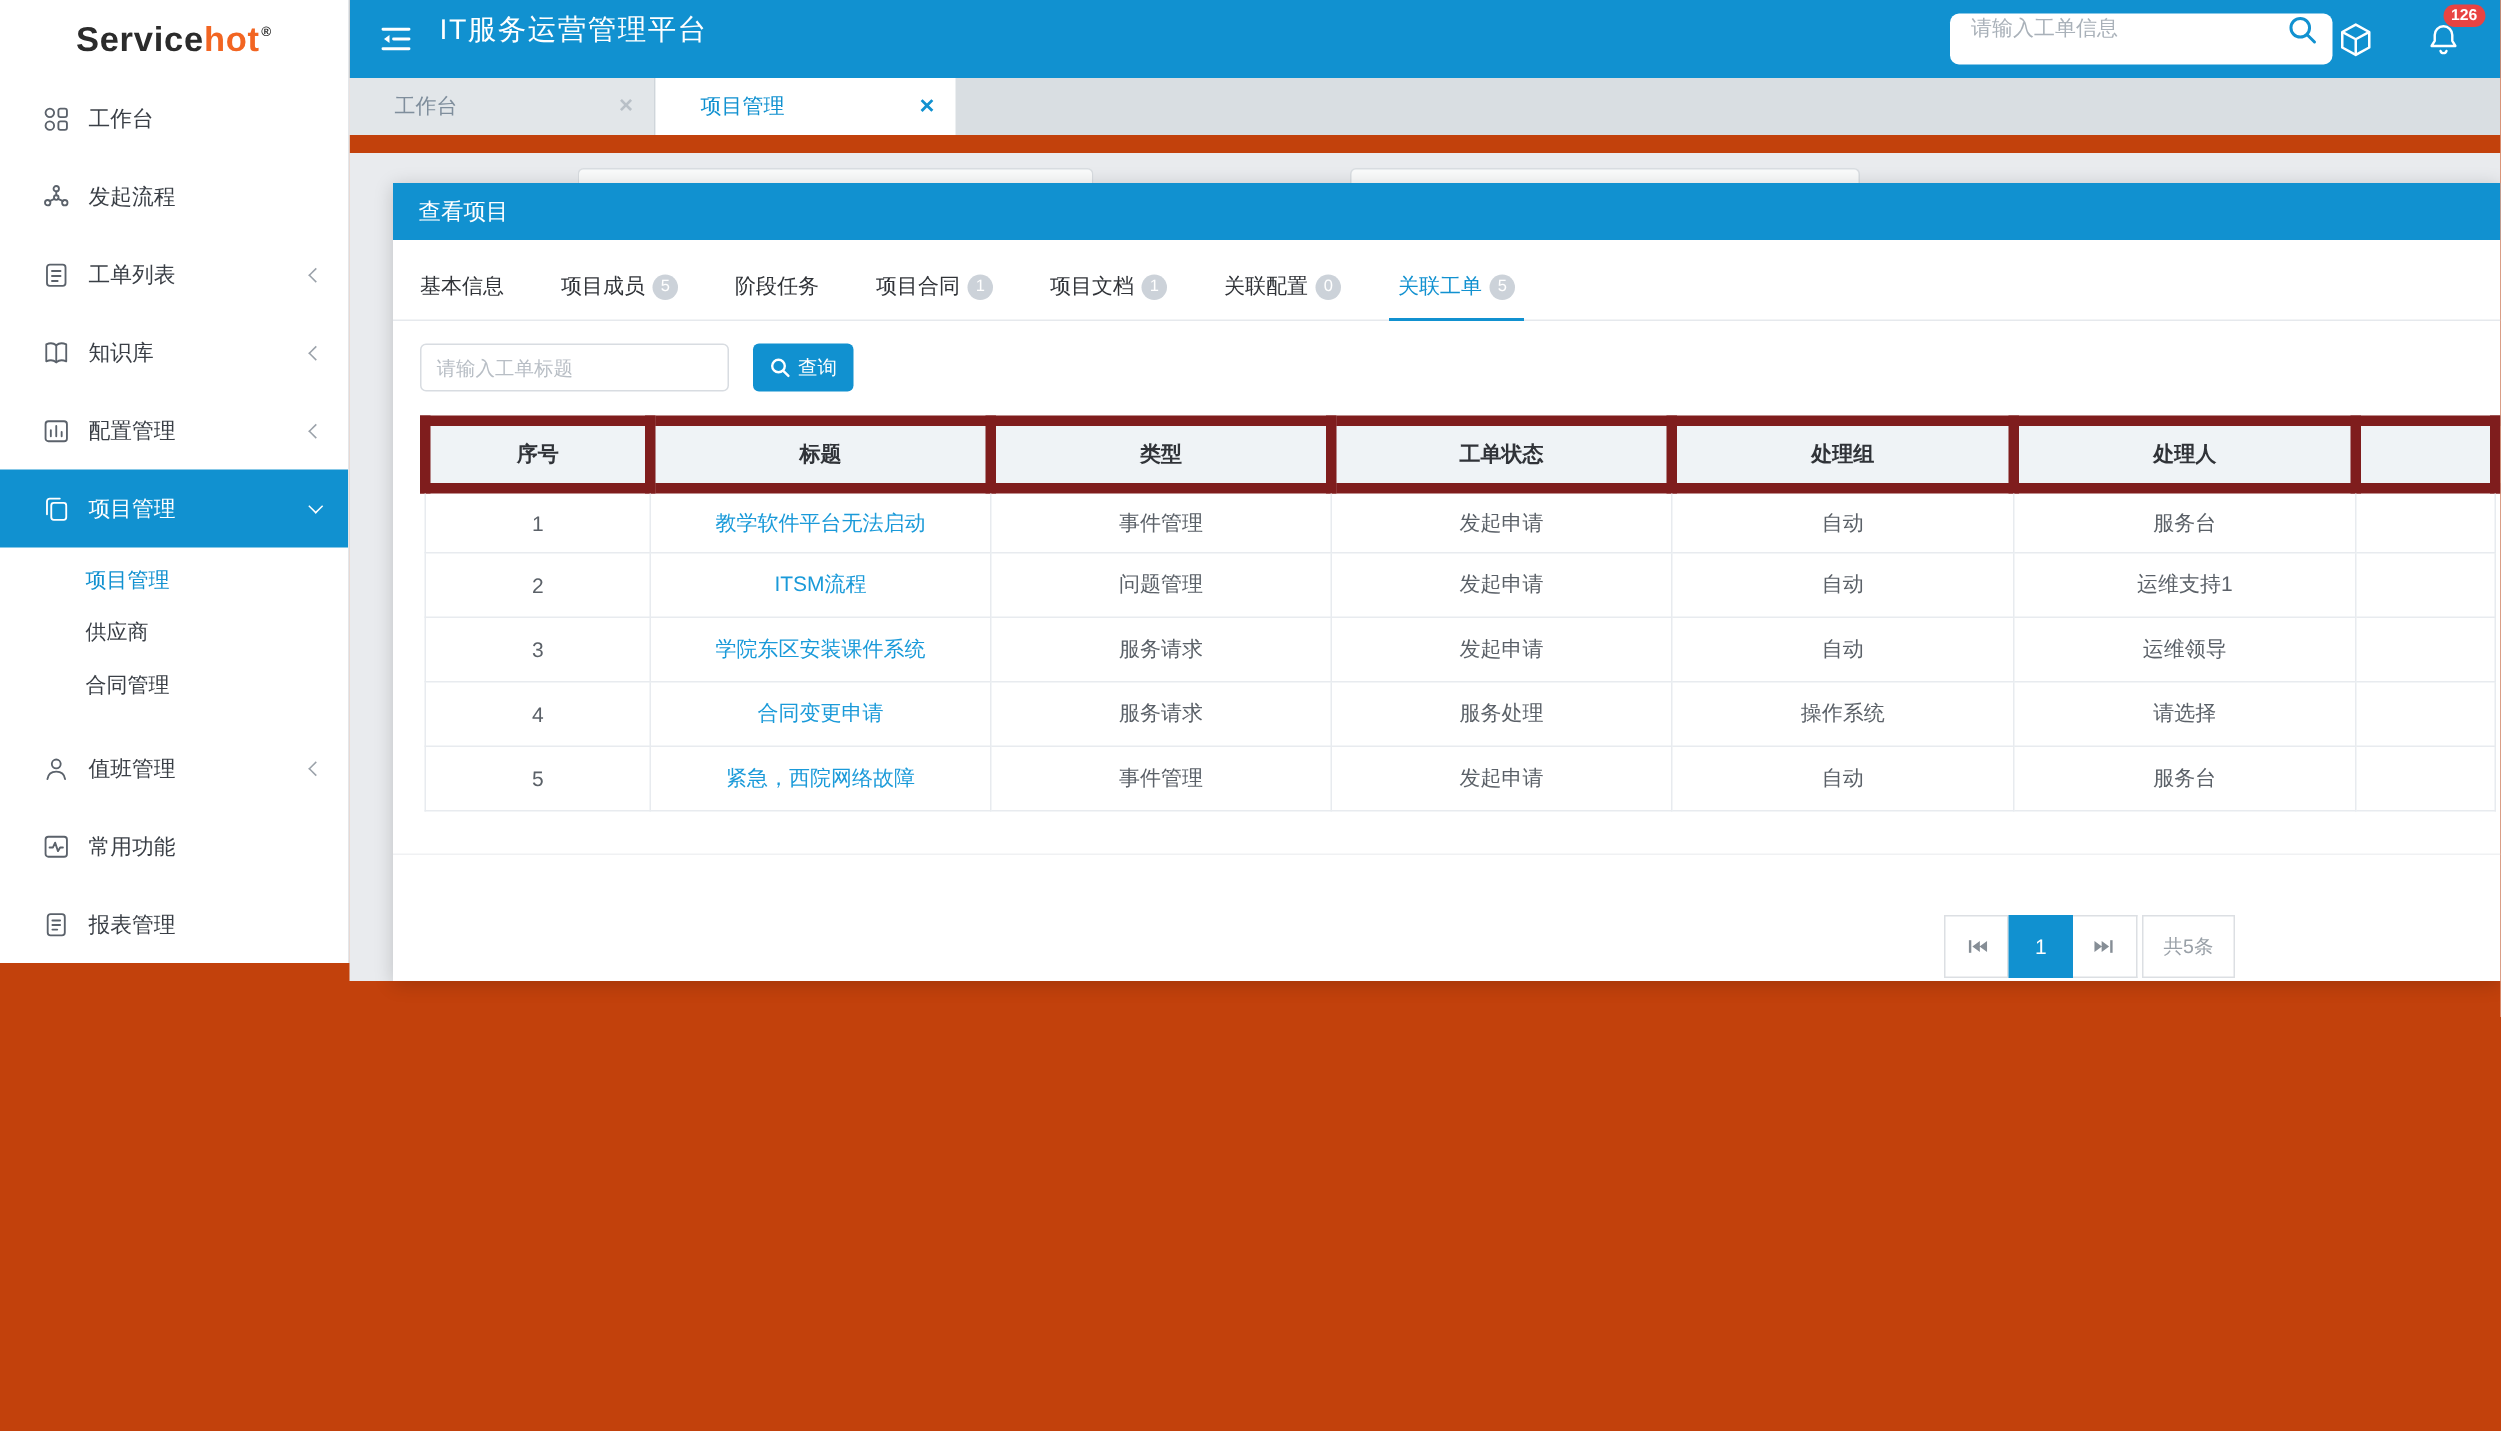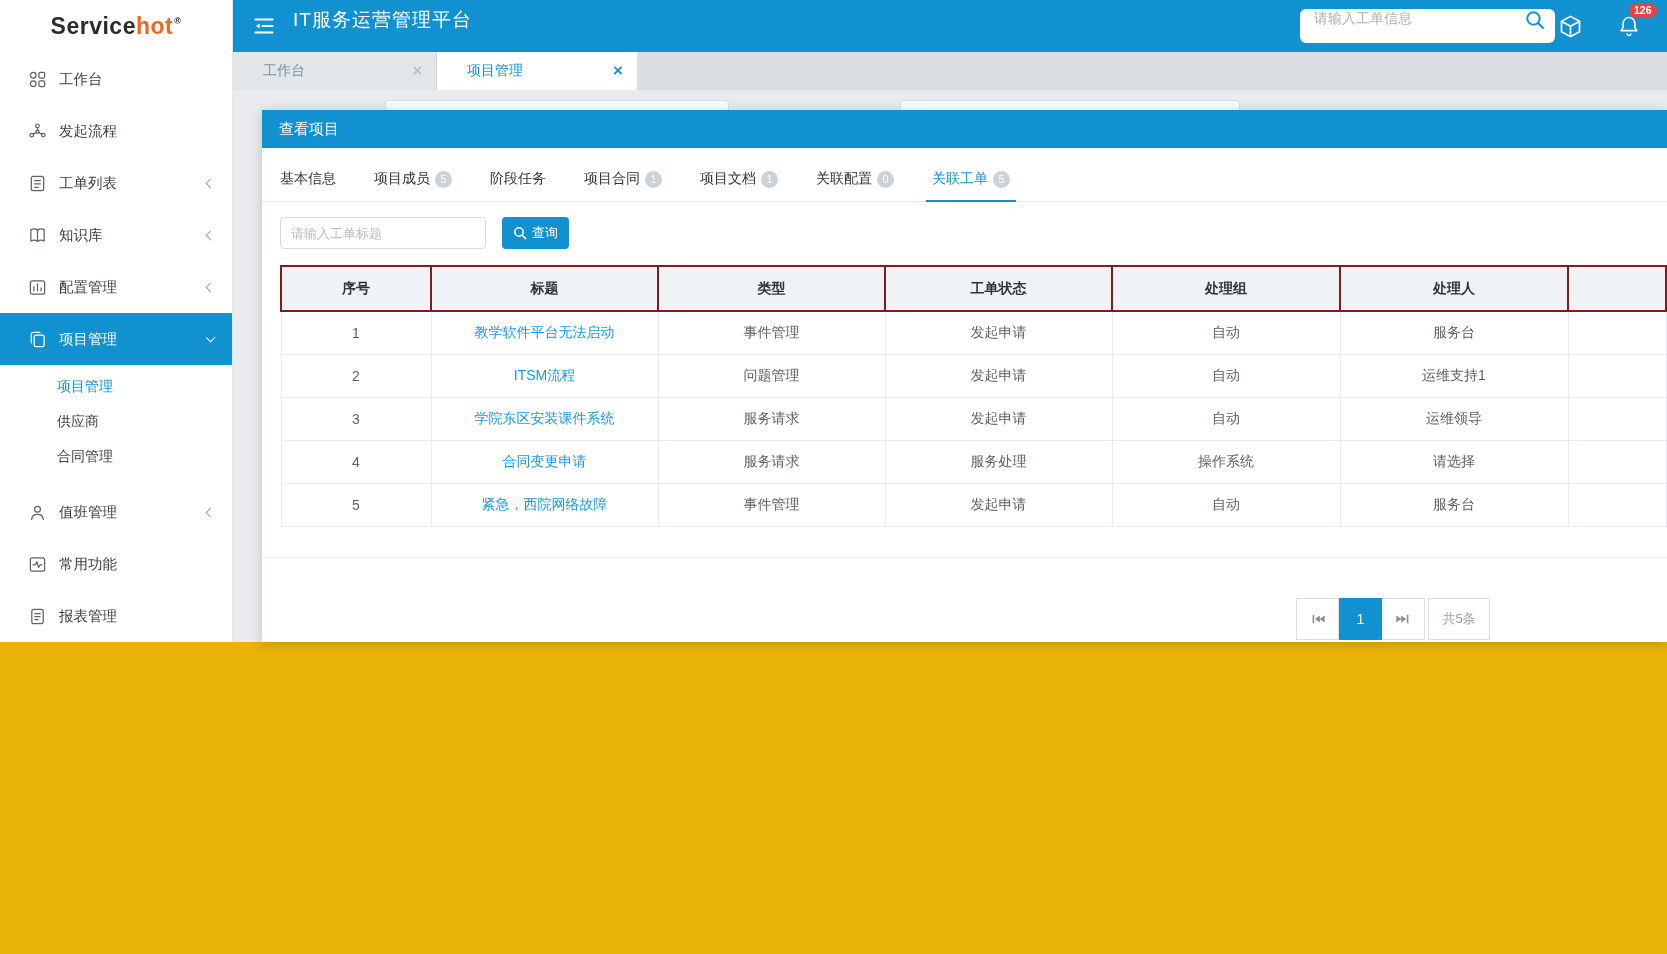--- a/index.html
+++ b/index.html
@@ -3,21 +3,21 @@
 <meta charset="utf-8">
 <style>
   :root{
     --primary:#1191d0;
     --link:#1a9ad9;
     --brand-orange:#f26522;
     --badge-red:#e84342;
   }
   *{box-sizing:border-box;}
   body{margin:0;background:#fff;}
-  .app{position:relative;width:1667px;height:954px;overflow:hidden;background:#eab308;
+  .app{position:relative;width:1667px;height:954px;overflow:hidden;background:#c2410c;
        font-family:"Liberation Sans","DejaVu Sans",sans-serif;-webkit-font-smoothing:antialiased;}
 
   
   .sidebar{position:absolute;left:0;top:0;width:233px;height:642px;background:#fff;
            border-right:1px solid #e4e7ea;z-index:4;}
   .logo{height:53px;display:flex;align-items:center;justify-content:center;
         font-size:23px;font-weight:700;letter-spacing:.5px;}
   .logo .svc{color:#2b2b2b;}
   .logo .hot{color:var(--brand-orange);}
   .logo sup{font-size:9px;color:#2b2b2b;margin:-12px 0 0 1px;}
@@ -55,21 +55,21 @@
   
   .tabbar{position:absolute;left:233px;top:52px;right:0;height:38px;background:#d9dee2;display:flex;}
   .tab{width:204px;display:flex;align-items:center;padding:0 14px 0 30px;font-size:14px;
        color:#7f8e9c;background:#e2e6e9;border-right:1px solid #cfd5da;cursor:pointer;}
   .tab .lbl{flex:1;}
   .tab .close{font-size:16px;font-weight:700;color:#b9c0c7;cursor:pointer;}
   .tab.active{width:200px;background:#fff;color:var(--primary);border-right:none;}
   .tab.active .close{color:var(--primary);font-size:17px;}
 
   
-  .content{position:absolute;left:233px;top:90px;right:0;height:552px;background:#e9ebee;}
+  .content{position:absolute;left:233px;top:102px;right:0;height:552px;background:#e9ebee;}
   .ghost{position:absolute;top:10px;height:14px;background:#fafbfb;border:1px solid #d9dde1;
          border-bottom:none;border-radius:4px 4px 0 0;}
   .g1{left:152px;width:344px;}
   .g2{left:667px;width:340px;}
 
   
   .modal{position:absolute;left:29px;top:20px;right:0;height:532px;background:#fff;
          box-shadow:0 2px 12px rgba(0,0,0,.18);}
   .modal-head{height:38px;background:var(--primary);color:#fff;font-size:15px;
               display:flex;align-items:center;padding-left:17px;}
@@ -85,21 +85,21 @@
   .toolbar{margin:15px 0 0 18px;display:flex;align-items:center;}
   .toolbar input{width:206px;height:32px;border:1px solid #d8dce1;border-radius:4px;
                  padding:0 10px;font-size:13px;color:#333;outline:none;}
   .toolbar input::placeholder{color:#b8bec5;}
   .btn-query{margin-left:16px;height:32px;padding:0 11px;background:var(--primary);border:none;
              border-radius:4px;color:#fff;font-size:13px;display:flex;align-items:center;gap:5px;
              cursor:pointer;font-family:inherit;}
 
   table{border-collapse:collapse;table-layout:fixed;margin:16px 0 0 18px;width:calc(100% - 18px);}
   th{height:45px;background:#eff3f6;font-size:14px;color:#303338;font-weight:700;
-     border:2px solid #7f1d1d;text-align:center;}
+     border:7px solid #7f1d1d;text-align:center;}
   td{height:43px;font-size:14px;color:#5b6168;border:1px solid #e8ebef;text-align:center;
      background:#fff;overflow:hidden;white-space:nowrap;}
   .link{color:var(--link);cursor:pointer;}
 
   .foot-line{position:absolute;left:0;right:0;bottom:84px;border-top:1px solid #f0f1f3;}
   .pagination{position:absolute;right:177px;bottom:2px;height:42px;display:flex;font-size:13px;}
   .pg{width:43px;background:#fff;border:1px solid #dcdfe3;display:flex;align-items:center;
       justify-content:center;cursor:pointer;}
   .pg.next{border-left:none;}
   .pg.page{border:none;}

